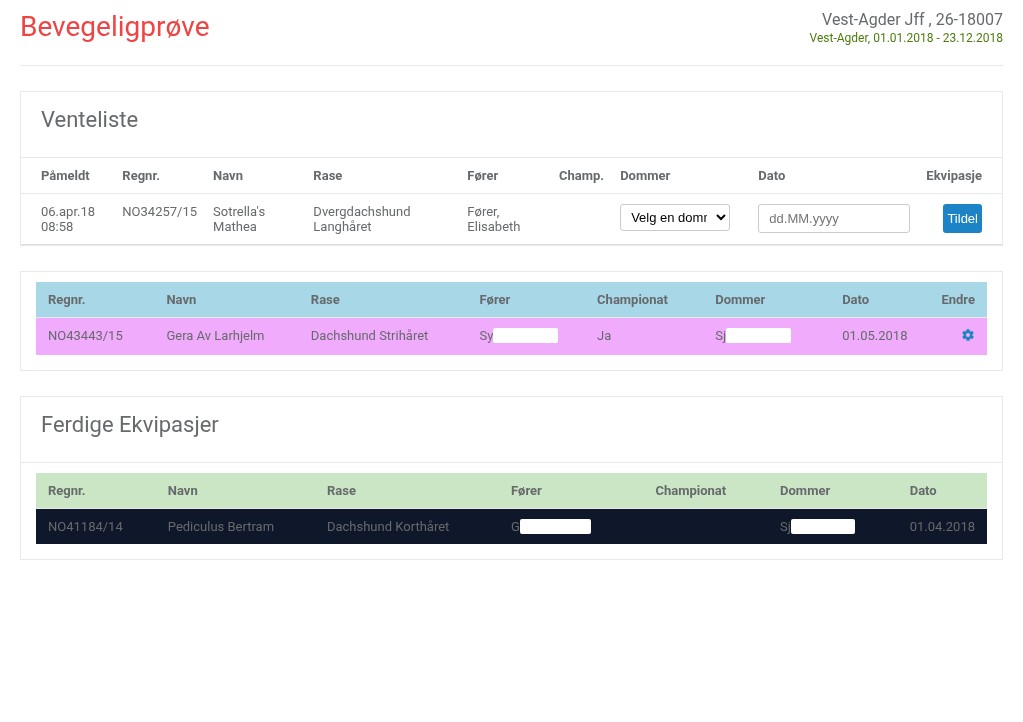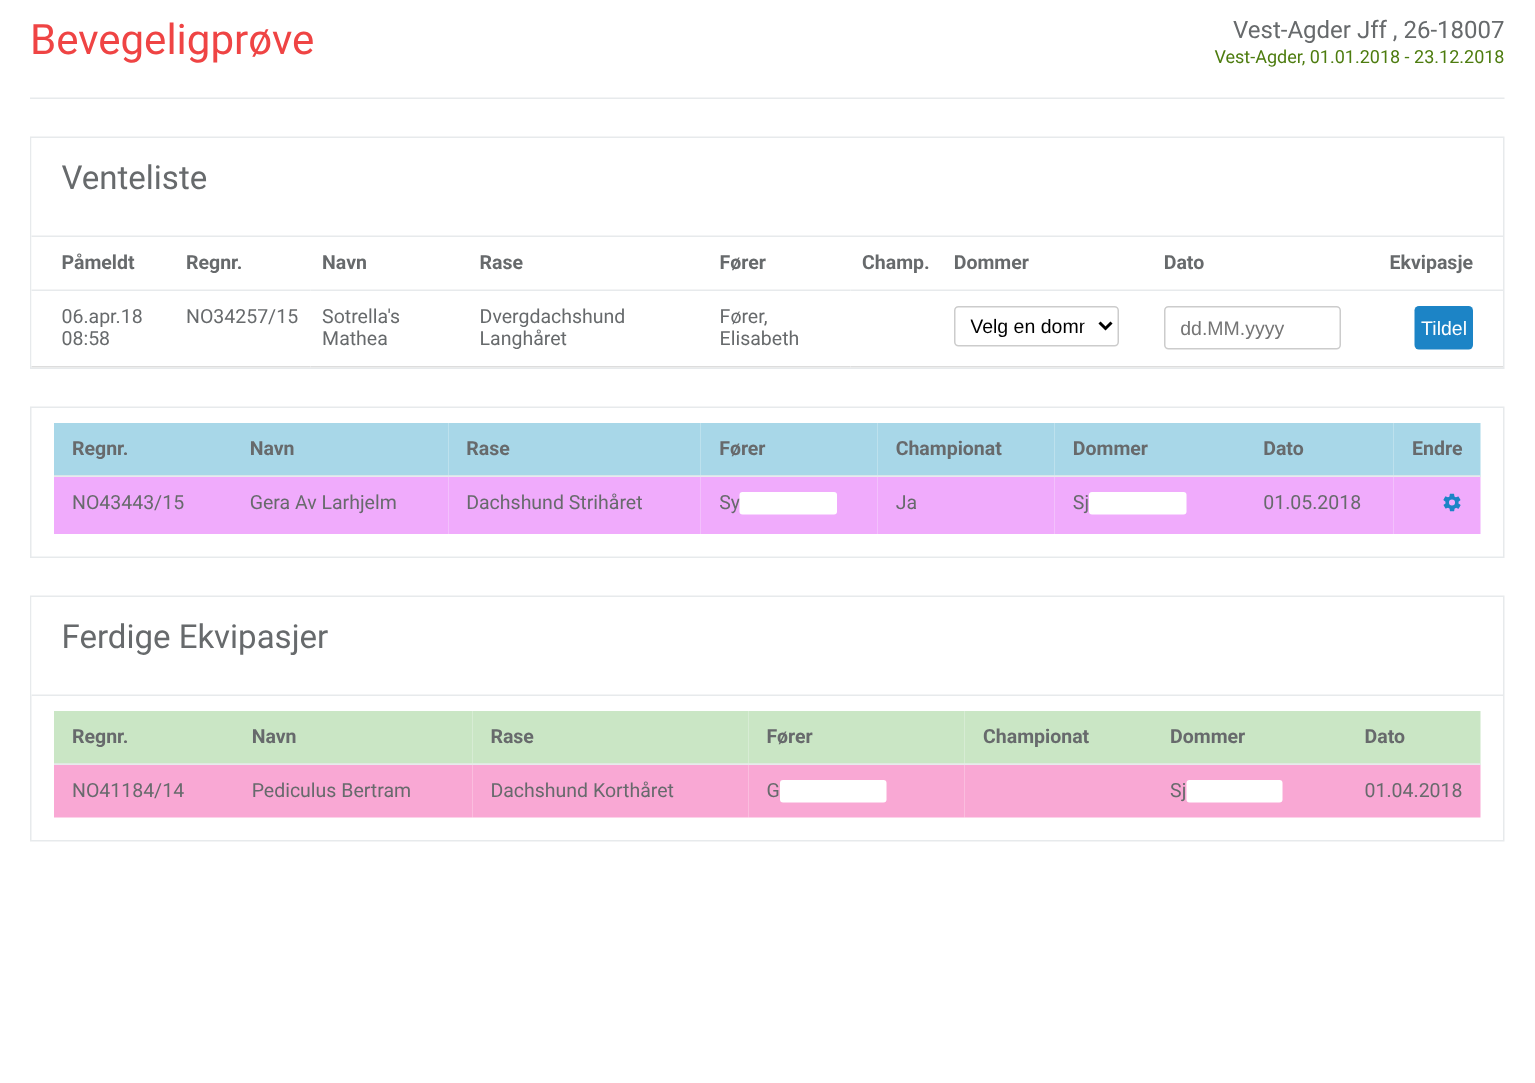--- a/index.html
+++ b/index.html
@@ -72,37 +72,37 @@
     .venteliste th:first-child, .venteliste td:first-child { padding-left: 20px; }
     .venteliste th:last-child, .venteliste td:last-child { padding-right: 20px; text-align: right; }
 
     
     .aktive th { background: #a8d7e8; padding: 10px 12px; }
     .aktive td { background: #f0abfc; padding: 10px 12px; border-bottom: none;}
     .aktive th:first-child, .aktive td:first-child { padding-left: 12px; }
 
     
     .ferdige th { background: #cae6c5; padding: 10px 12px; }
-    .ferdige td { background: #f9a8d4; padding: 10px 12px; border-bottom: none;}
+    .ferdige td { background: #0f172a; padding: 10px 12px; border-bottom: none;}
     .ferdige th:first-child, .ferdige td:first-child { padding-left: 12px; }
 
     select {
       padding: 4px 6px;
       border: 1px solid #ccc;
       border-radius: 3px;
       font-size: 13px;
       background: #fff;
       width: 110px;
     }
     input[type="text"] {
       padding: 6px 10px;
       border: 1px solid #ccc;
       border-radius: 3px;
       font-size: 13px;
-      width: 118px;
+      width: 152px;
     }
     .btn-primary {
       background: #1c84c6;
       color: #fff;
       border: none;
       padding: 7px 4px;
       border-radius: 3px;
       font-size: 13px;
       cursor: pointer;
     }

